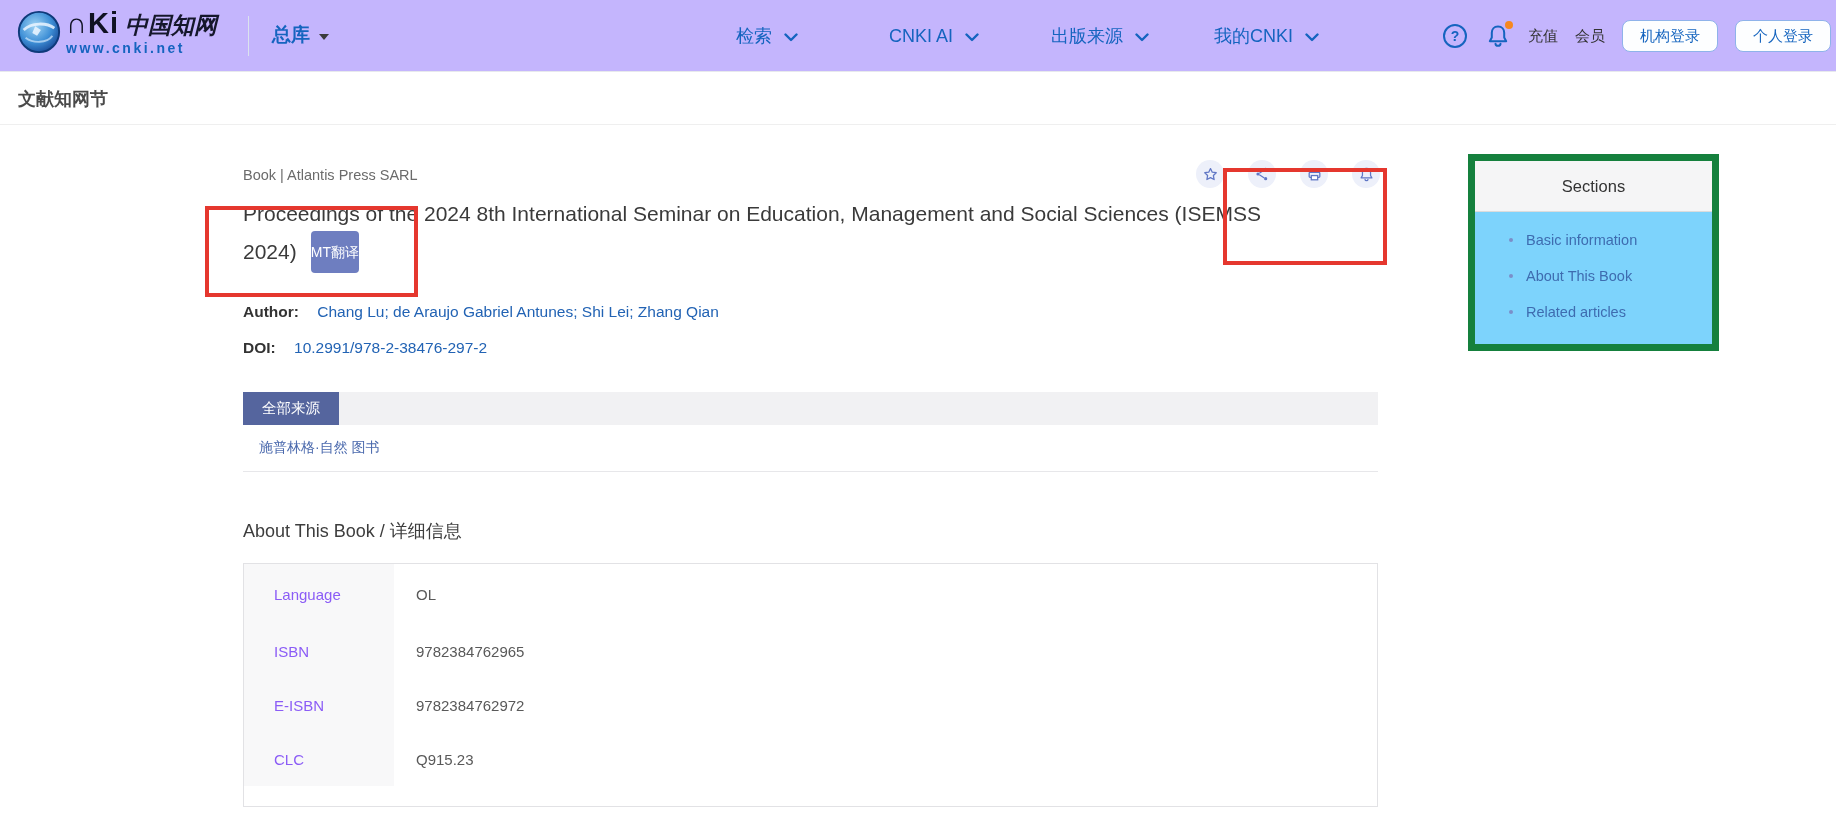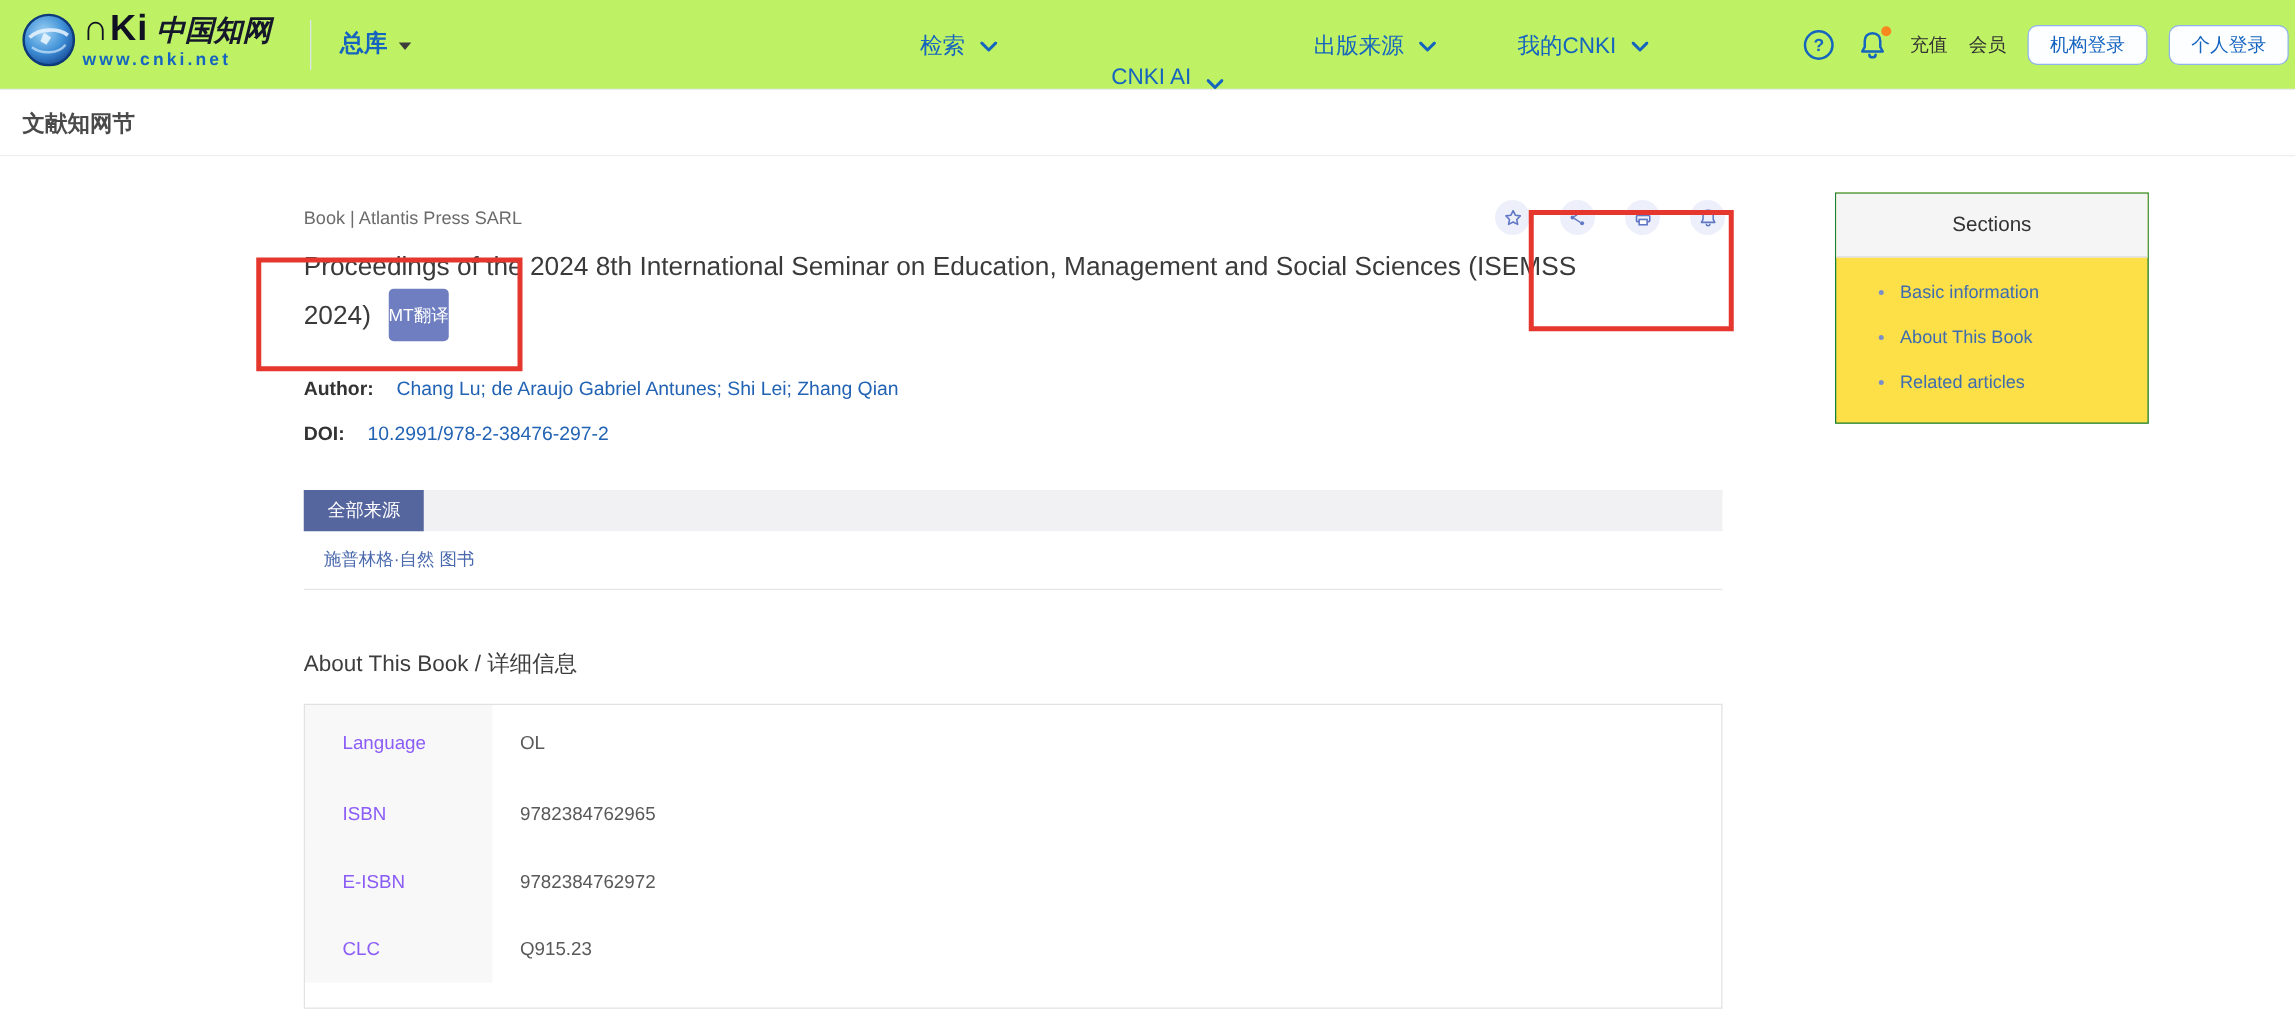--- a/index.html
+++ b/index.html
@@ -2,37 +2,37 @@
 <html><head>
 <meta charset="utf-8">
 <style>
   * { margin:0; padding:0; box-sizing:border-box; }
   html,body { width:1836px; height:828px; overflow:hidden; background:#fff;
     font-family:"Liberation Sans","DejaVu Sans",sans-serif; }
   .page { position:relative; width:1836px; height:828px; background:#fff; }
 
   
   .topnav { position:absolute; left:0; top:0; width:1836px; height:72px;
-    background:#bef264; border-bottom:1px solid #e7e9ed; }
+    background:#c4b5fd; border-bottom:1px solid #e7e9ed; }
   .logo { position:absolute; left:16px; top:9px; display:flex; align-items:flex-start; cursor:pointer; }
   .globe { width:46px; height:46px; }
   .logo-texts { margin-left:4px; }
   .logo-row1 { display:flex; align-items:baseline; }
   .logo-mark { font-size:29px; font-weight:bold; color:#101223; letter-spacing:1px; line-height:28px; }
   .logo-cn { font-family:"Liberation Serif","DejaVu Serif",serif; font-style:italic; font-weight:bold;
     font-size:23px; color:#15172b; margin-left:6px; line-height:26px; }
   .logo-url { font-size:14px; font-weight:bold; color:#1564bf; letter-spacing:2.5px; margin-top:1px; }
   .nav-divider { position:absolute; left:248px; top:16px; width:1px; height:40px; background:#dbe3ee; }
   .portal { position:absolute; left:272px; top:22px; display:flex; align-items:center; cursor:pointer; }
   .portal-label { font-size:19px; font-weight:bold; color:#1564bf; }
   .caret-down { width:0; height:0; border-left:5px solid transparent; border-right:5px solid transparent;
     border-top:6px solid #3c3c3c; margin-left:9px; margin-top:3px; }
   .menu-item { position:absolute; top:0; height:72px; display:flex; align-items:center; cursor:pointer; }
   .menu-item span.lbl { font-size:18px; color:#1564bf; }
-  .m0{left:736px;} .m1{left:889px;align-items:flex-end;} .m2{left:1051px;} .m3{left:1214px;}
+  .m0{left:736px;} .m1{left:889px;} .m2{left:1051px;} .m3{left:1214px;}
   .chev { margin-left:12px; margin-top:3px; }
   .nav-right { position:absolute; right:5px; top:0; height:72px; display:flex; align-items:center; gap:17px; }
   .icon-btn { width:26px; height:26px; cursor:pointer; position:relative; }
   .nav-text { font-size:15px; color:#333; cursor:pointer; }
   .login-btn { height:32px; padding:0 17px; border:1.5px solid #8fb3ea; border-radius:8px;
     background:#fdfeff; color:#1564bf; font-size:15px; display:flex; align-items:center; cursor:pointer;justify-content:center; }
   .badge-dot { position:absolute; right:-2px; top:-2px; width:8px; height:8px; border-radius:50%; background:#f6881f; }
 
   
   .subheader { position:absolute; left:0; top:73px; width:1836px; height:52px; background:#fff;
@@ -67,21 +67,21 @@
   .about-table { position:absolute; left:243px; top:563px; width:1135px;
     border:1px solid #e2e2e5; background:#fff; padding-bottom:20px; }
   .t-row { display:grid; grid-template-columns:150px 1fr; height:54px; }
   .t-row.first { height:60px; }
   .t-label { background:#f8f8f9; display:flex; align-items:center; padding-left:30px;
     font-size:15px; color:#8b5cf6; }
   .t-value { display:flex; align-items:center; padding-left:22px; font-size:15px; color:#595959; }
 
   
   .sections-panel { position:absolute; left:1468px; top:154px; width:251px;
-    border:1px solid #15803d; background:#fde047; }
+    border:7px solid #15803d; background:#7dd3fc; }
   .sections-header { height:51px; background:#f5f5f6; border-bottom:1px solid #dcdcdc;
     display:flex; align-items:center; justify-content:center; font-size:16.5px; color:#333; }
   .sections-list { padding:10px 0 14px 0; }
   .section-item { height:36px; display:flex; align-items:center; padding-left:34px; cursor:pointer; }
   .dot { width:4px; height:4px; border-radius:50%; background:#7a8fc9; margin-right:13px; }
   .section-link { font-size:14.5px; color:#3e6cb0; }
 
   
   .anno { position:absolute; border:4px solid #e5372e; background:transparent; }
   .anno1 { left:205px; top:206px; width:213px; height:91px; }

